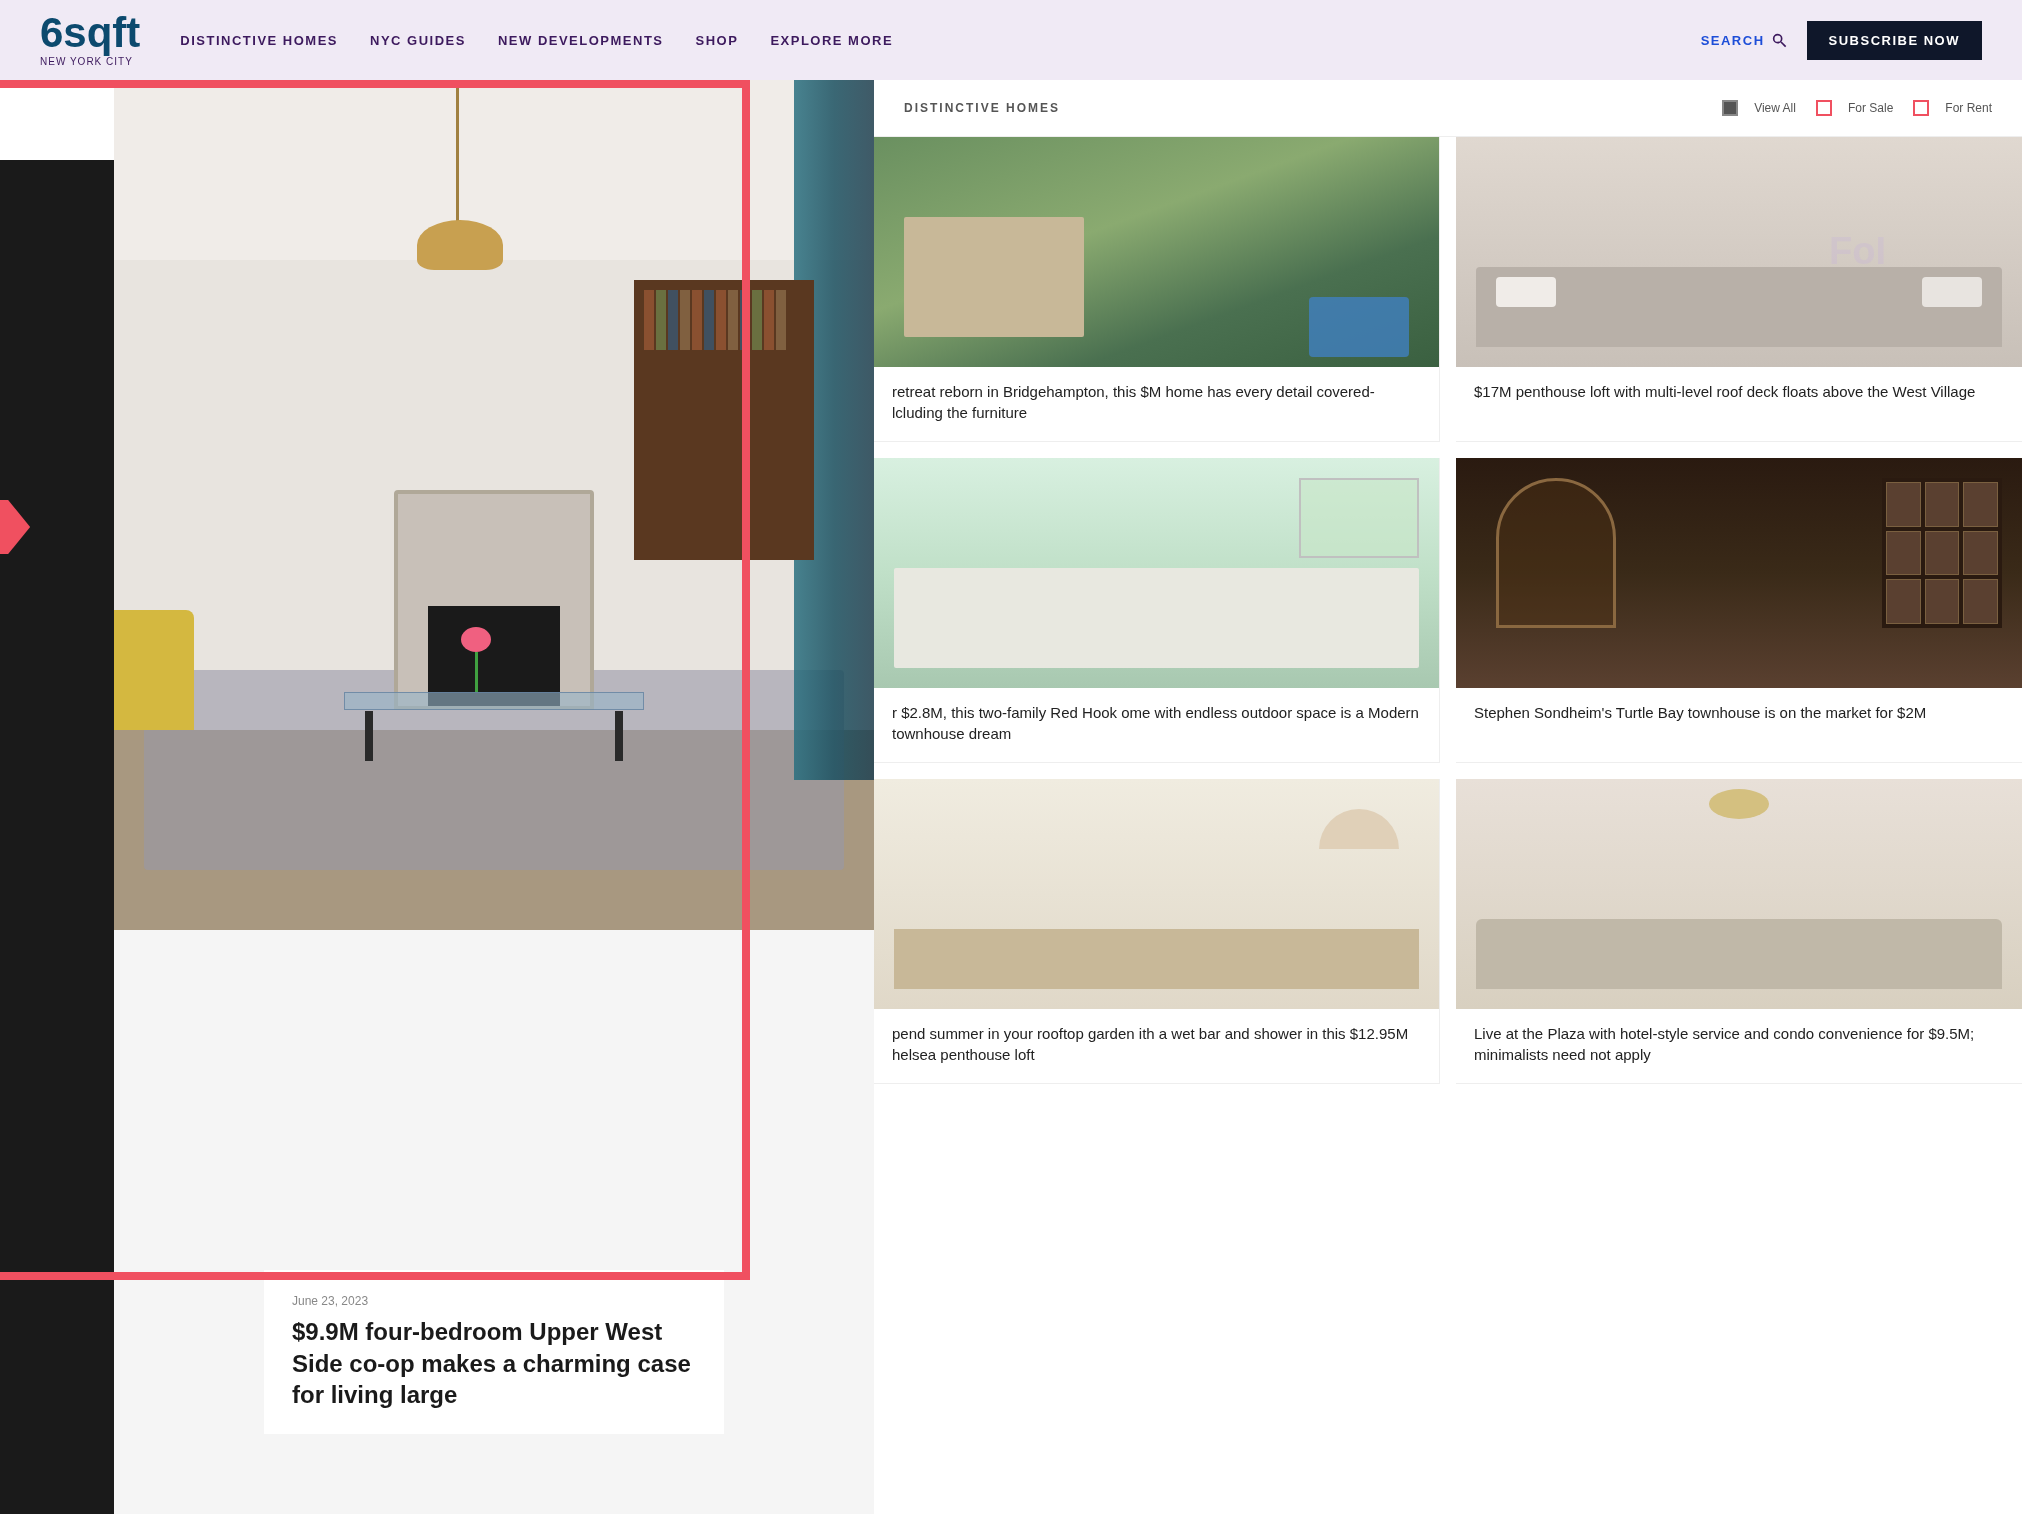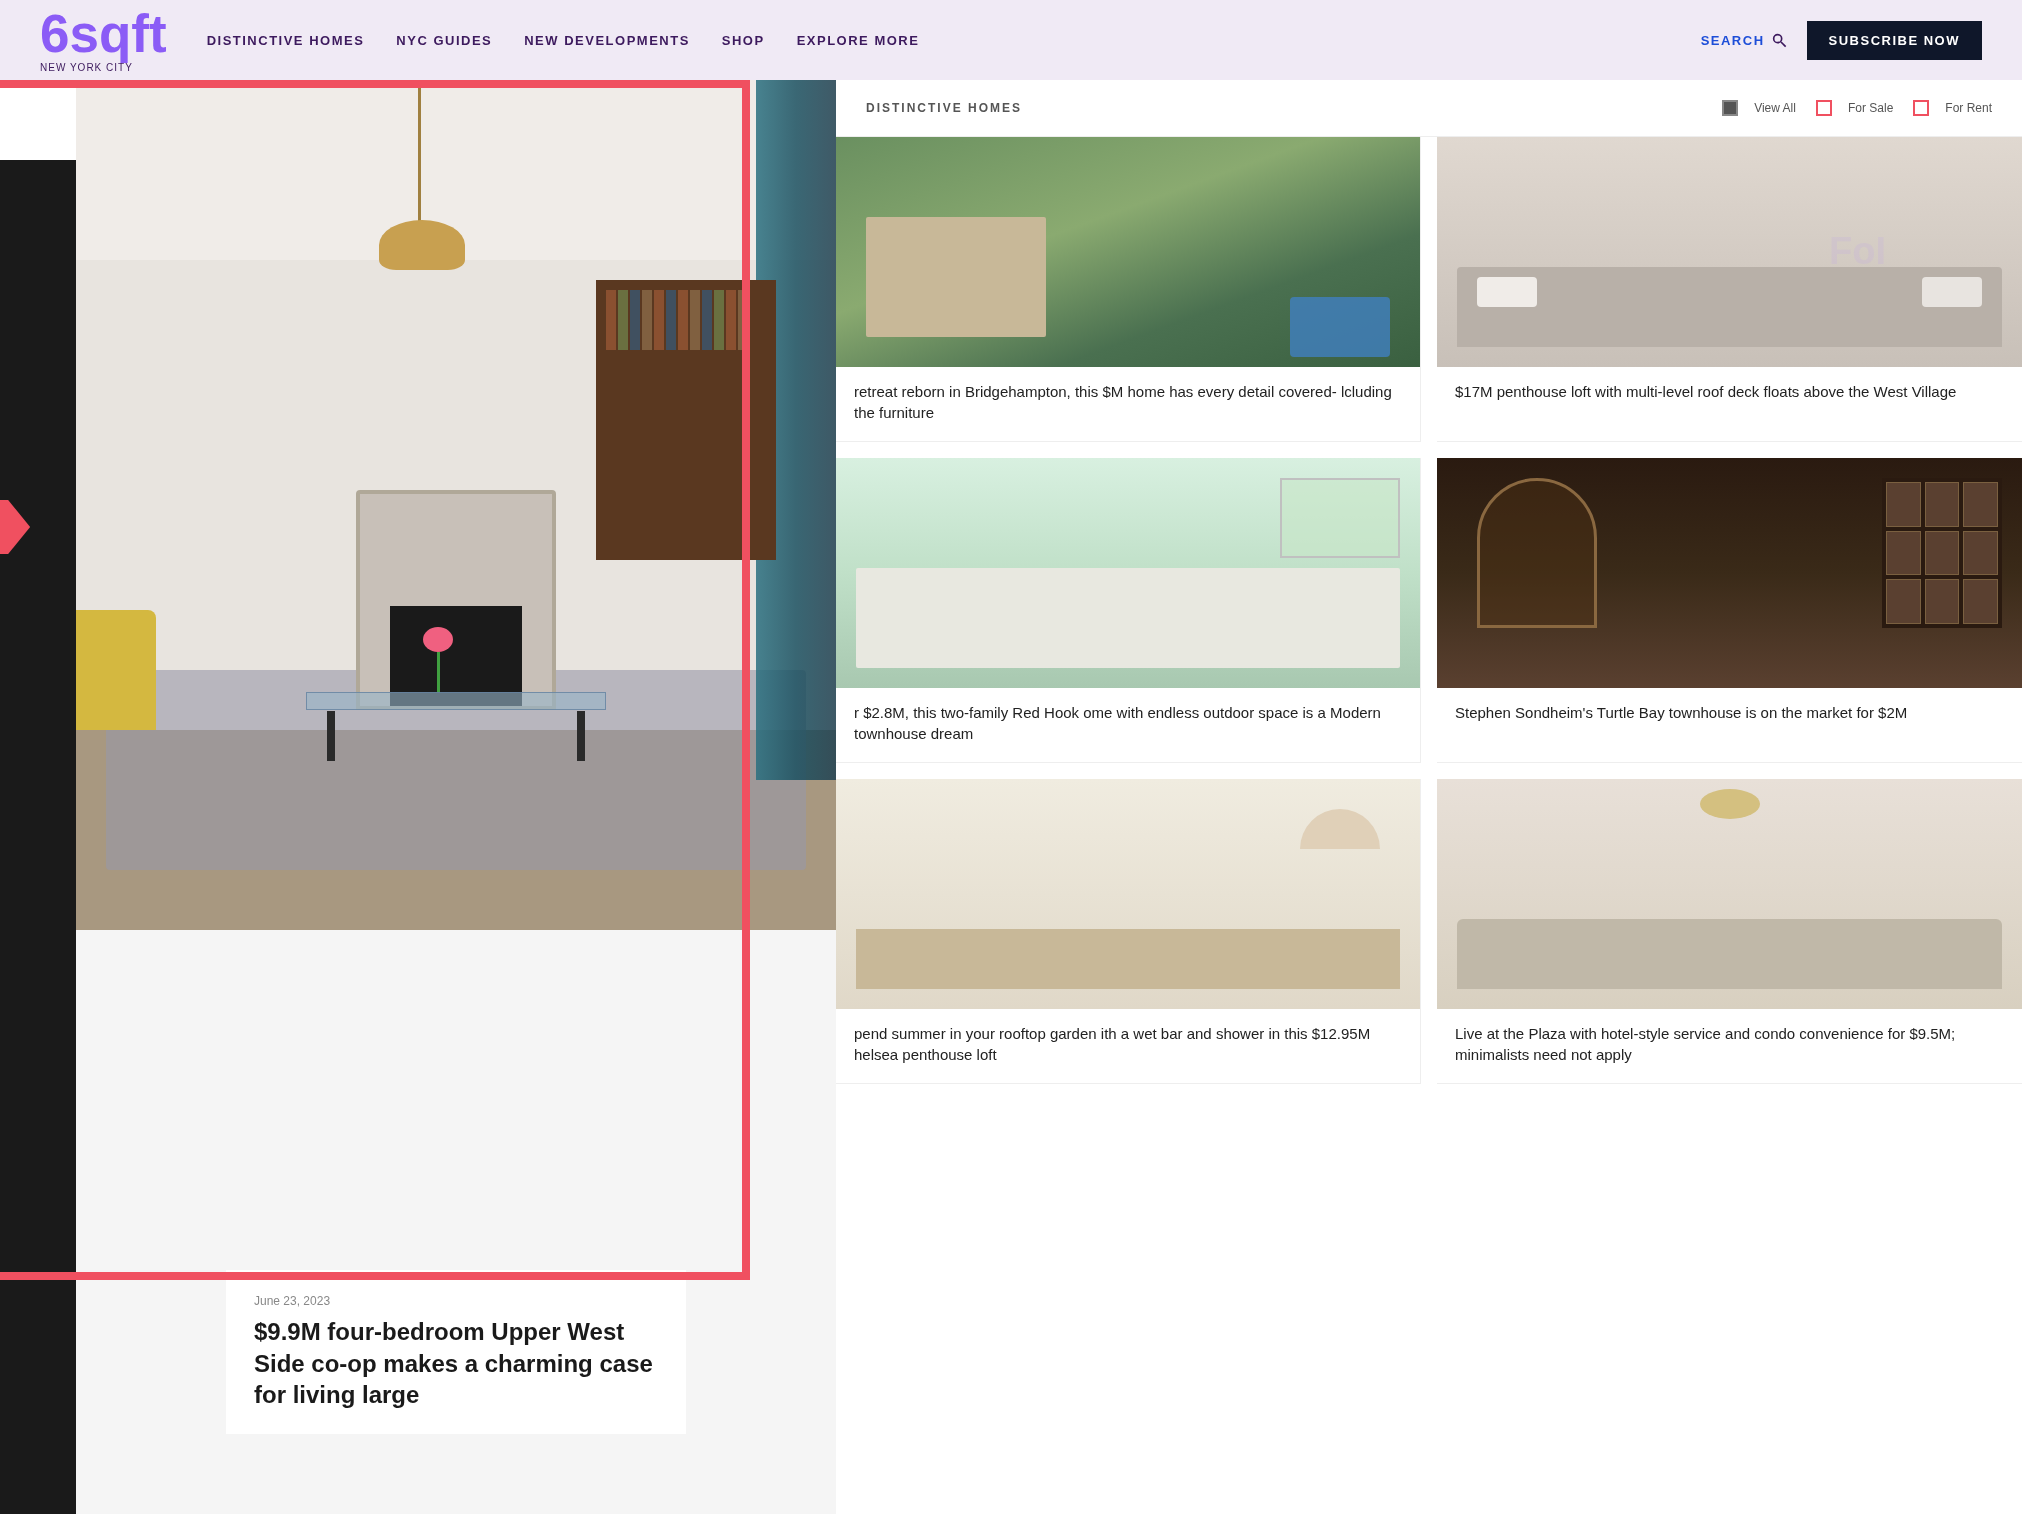--- a/index.html
+++ b/index.html
@@ -20,23 +20,23 @@
       height: 80px;
       position: relative;
       z-index: 10;
     }
     .logo-wrap {
       display: flex;
       align-items: center;
       margin-right: 40px;
     }
     .logo-text {
-      font-size: 53px;
+      font-size: 42px;
       font-weight: 900;
-      color: #8b5cf6;
+      color: #0c4a6e;
       line-height: 1;
     }
     .logo-sub {
       font-size: 10px;
       color: #3d1a5e;
       letter-spacing: 1px;
       line-height: 1.2;
       margin-top: 2px;
     }
     .logo-inner { display: flex; flex-direction: column; align-items: flex-start; }
@@ -554,21 +554,21 @@
 <div class="main-wrapper">
 
   <div class="black-left"></div>
 
   <div class="black-bottom"></div>
 
   <div class="featured-border"></div>
 
   <div class="featured-banner">FEATURED</div>
 
-  <div class="left-panel" style="position:relative; z-index:3; margin-left:76px;">
+  <div class="left-panel" style="position:relative; z-index:3; margin-left:114px;">
     <div class="featured-image">
       <div class="featured-image-sim">
         <div class="room-ceiling"></div>
         <div class="room-wall"></div>
         <div class="room-floor"></div>
         <div class="room-carpet"></div>
         <div class="curtain"></div>
         <div class="bookshelf">
           <div class="bookshelf-books">
             <div class="book"></div>

